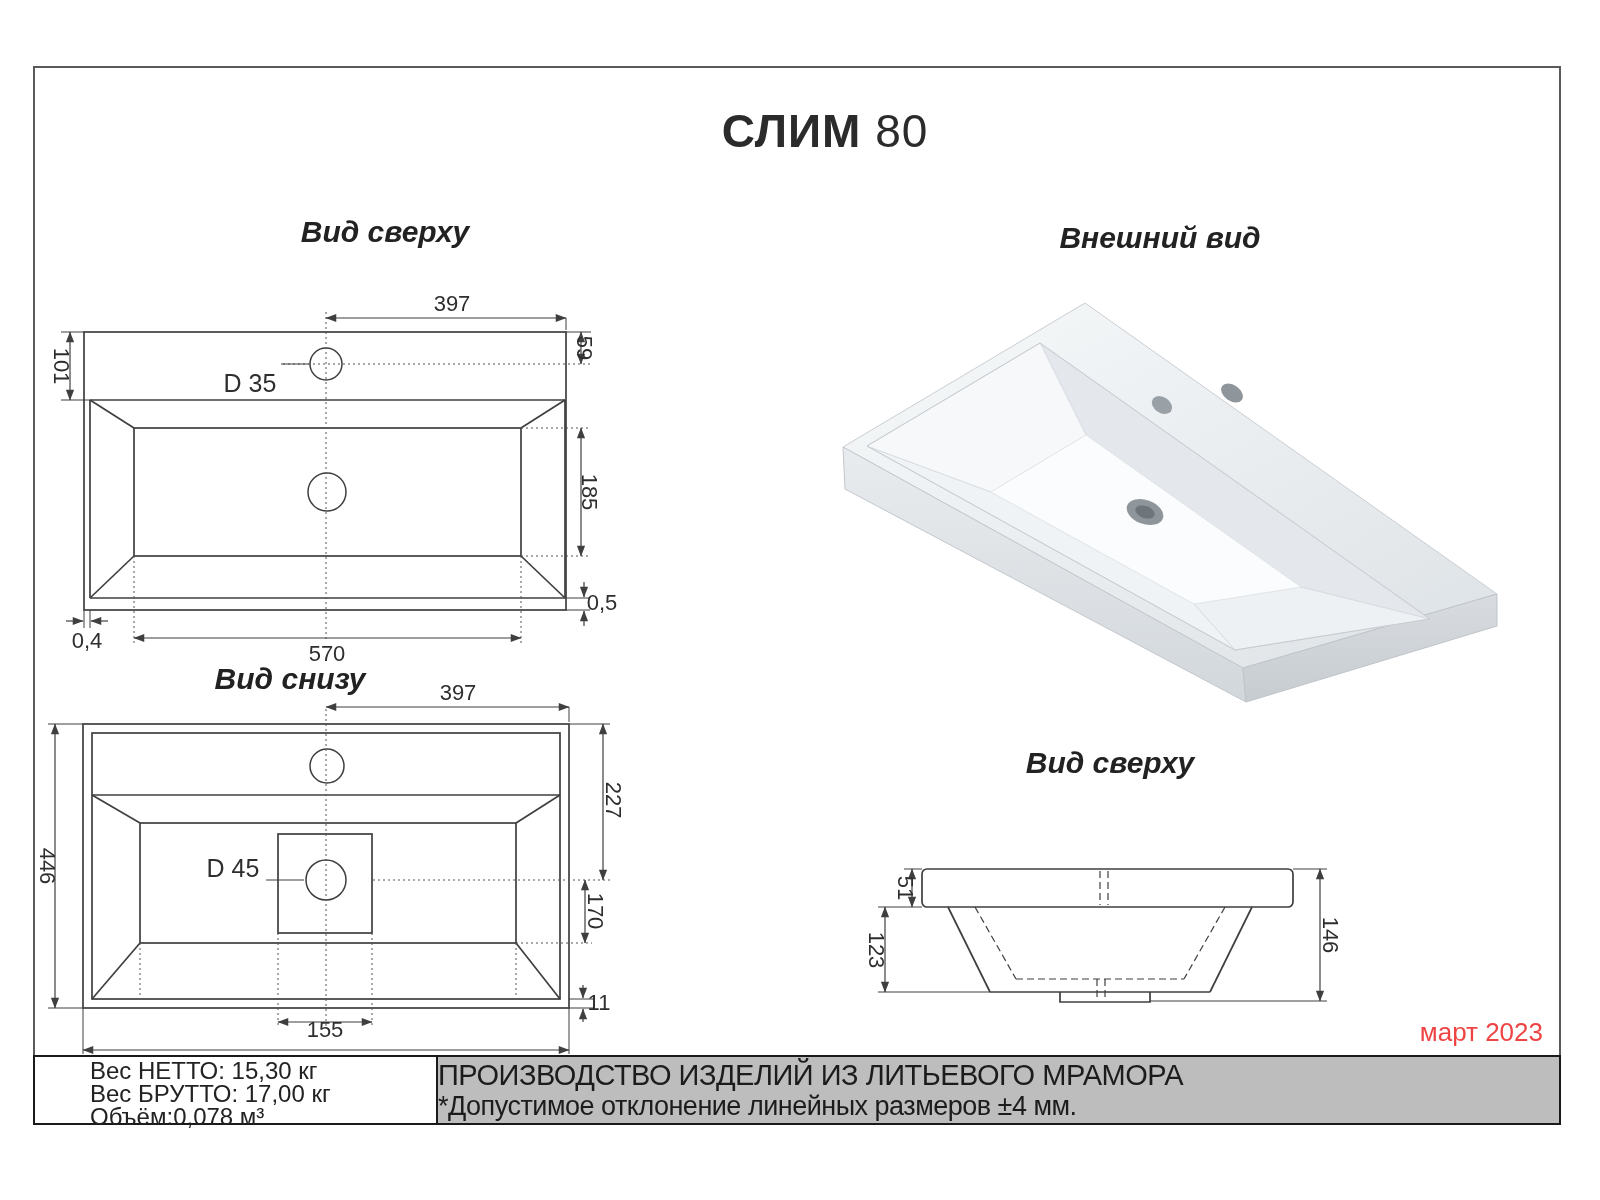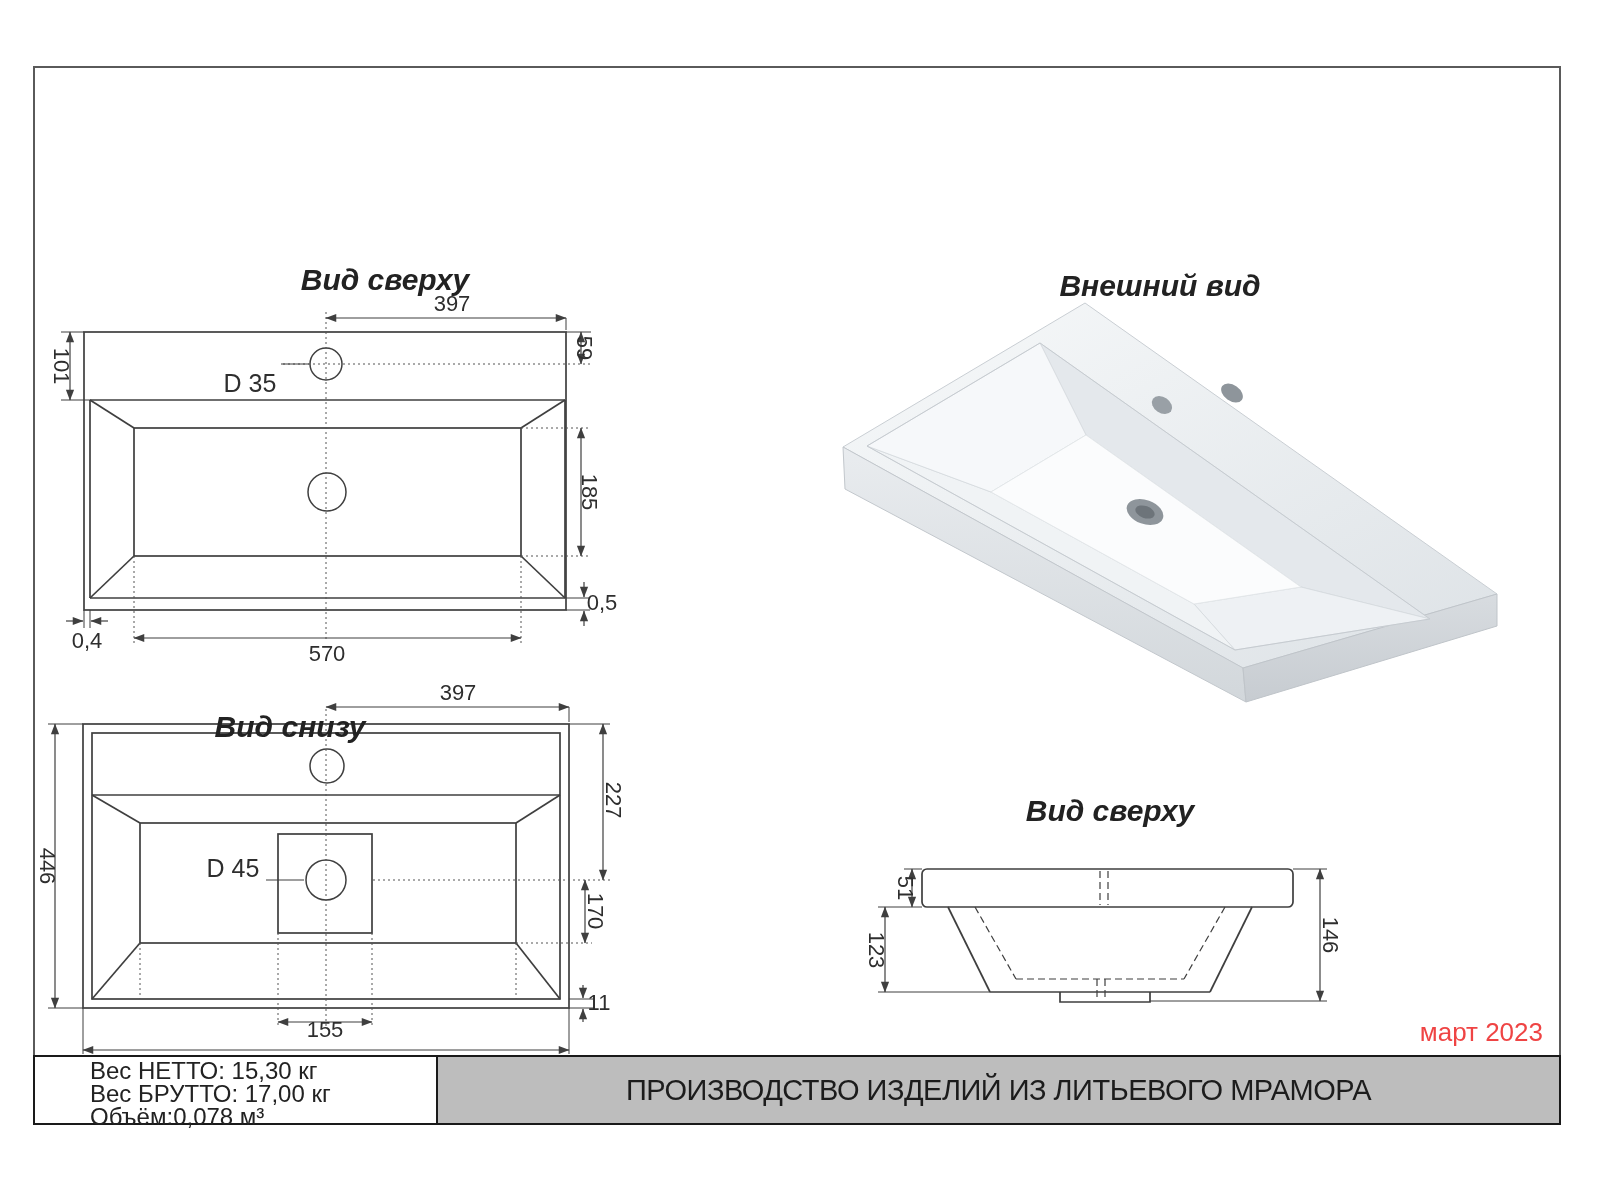--- a/index.html
+++ b/index.html
@@ -4,34 +4,34 @@
 <style>
   html,body{margin:0;padding:0;background:#ffffff;}
   .canvas{position:relative;width:1600px;height:1200px;background:#ffffff;overflow:hidden;
           font-family:"Liberation Sans", sans-serif;color:#2b2b2b;}
   .page-border{position:absolute;left:33px;top:66px;width:1528px;height:1059px;
                border:2px solid #5a5a5a;box-sizing:border-box;}
   .main-title{position:absolute;left:825px;top:131px;transform:translate(-50%,-50%);
               font-size:46px;letter-spacing:1px;white-space:nowrap;}
   .main-title .b{font-weight:bold;}
   .vtitle{position:absolute;transform:translate(-50%,-50%);font-size:30px;font-weight:bold;
-          font-style:italic;white-space:nowrap;color:#222;margin-top:48px;}
+          font-style:italic;white-space:nowrap;color:#222;}
   .lbl{position:absolute;transform:translate(-50%,-50%);font-size:22px;color:#2e2e2e;
        white-space:nowrap;background:transparent;}
   .lbl.v{transform:translate(-50%,-50%) rotate(90deg);}
   .lbl.big{font-size:25px;}
   .date{position:absolute;left:1543px;top:1032px;transform:translate(-100%,-50%);
         font-size:26px;color:#ef4444;white-space:nowrap;}
   .info-cell{position:absolute;left:33px;top:1055px;width:405px;height:70px;background:#ffffff;
              border:2px solid #1a1a1a;box-sizing:border-box;padding:2px 0 12px 55px;
              font-size:24px;line-height:22px;color:#222;}
   .info-cell div{line-height:22px;margin-top:1px;}
   .banner-cell{position:absolute;left:436px;top:1055px;width:1125px;height:70px;
                background:#bdbdbd;border:2px solid #1a1a1a;box-sizing:border-box;
-               display:flex;flex-direction:column;align-items:center;justify-content:center;
+               display:flex;flex-direction:column;justify-content:center;
                color:#1c1c1c;}
   .banner-cell .l1{font-size:29px;line-height:32px;letter-spacing:-0.5px;}
   .banner-cell .l2{font-size:27px;line-height:30px;letter-spacing:-0.5px;}
   svg{position:absolute;left:0;top:0;}
 </style>
 </head>
 <body>
 
 <div class="canvas">
 
@@ -199,20 +199,23 @@
       <polygon points="1086,435 1301,587 1194,604 991,492" fill="#fbfcfd" stroke="#e2e6e9" stroke-width="0.8"></polygon>
       <polygon points="1040,343 1430,619 1235,650 867,446" fill="none" stroke="#c6cbd0"></polygon>
 
       <ellipse cx="1232" cy="393" rx="12" ry="8" transform="rotate(35 1232 393)" fill="#8e959b"></ellipse>
       <ellipse cx="1162" cy="405" rx="11" ry="8" transform="rotate(35 1162 405)" fill="#99a0a6"></ellipse>
       <ellipse cx="1145" cy="512" rx="19" ry="12" transform="rotate(20 1145 512)" fill="#8e959b"></ellipse>
       <ellipse cx="1145" cy="512" rx="10" ry="6" transform="rotate(20 1145 512)" fill="#6d747a"></ellipse>
     </g>
   </svg>
 
+  <div class="main-title">
+    <span class="b">СЛИМ</span>&nbsp;<span>80</span>
+  </div>
 
   <div class="vtitle" style="left:385px;top:232px;">Вид сверху</div>
   <div class="vtitle" style="left:1160px;top:238px;">Внешний вид</div>
   <div class="vtitle" style="left:290px;top:679px;">Вид снизу</div>
   <div class="vtitle" style="left:1110px;top:763px;">Вид сверху</div>
 
   <span class="lbl" style="left:452px;top:304px;">397</span>
   <span class="lbl v" style="left:584px;top:348px;">59</span>
   <span class="lbl v" style="left:61px;top:366px;">101</span>
   <span class="lbl big" style="left:250px;top:340px;margin-top:43px;">D 35</span>
@@ -236,15 +239,16 @@
 
   <div class="date">март 2023</div>
 
   <div class="info-cell">
     <div>Вес НЕТТО: 15,30 кг</div>
     <div>Вес БРУТТО: 17,00 кг</div>
     <div>Объём:0,078 м³</div>
   </div>
   <div class="banner-cell">
     <div class="l1">ПРОИЗВОДСТВО ИЗДЕЛИЙ ИЗ ЛИТЬЕВОГО МРАМОРА</div>
+    <div class="l2">*Допустимое отклонение линейных размеров ±4 мм.</div>
   </div>
 
 </div>
 
 </body></html>

